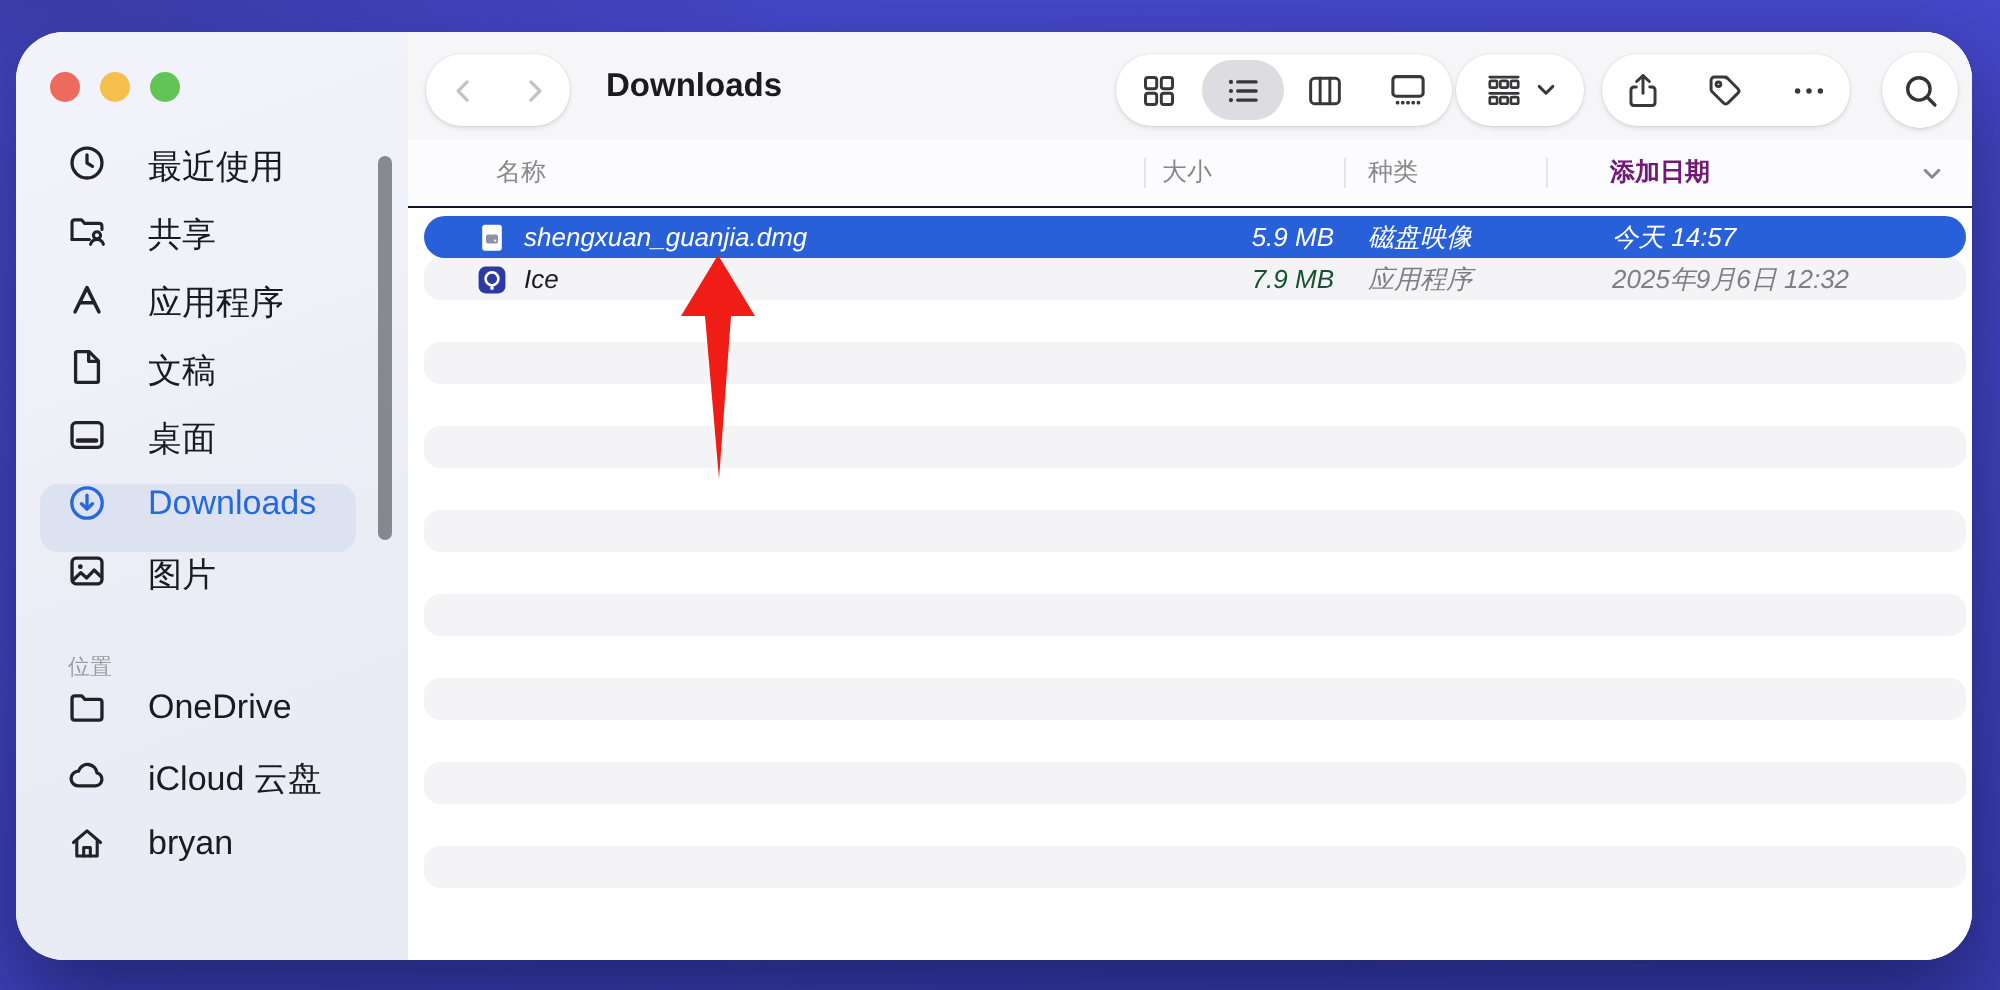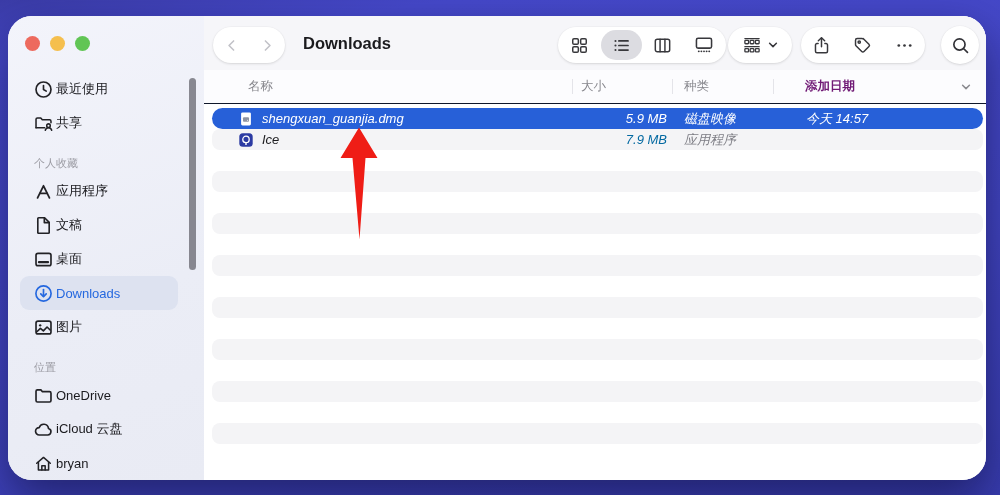--- a/index.html
+++ b/index.html
@@ -15,21 +15,21 @@
     box-shadow:0 18px 45px rgba(8,8,40,.5),inset 0 0 0 .5px rgba(255,255,255,.35);
   }
   
   .sidebar{width:196px;flex:none;position:relative;background:linear-gradient(160deg,#f3f4fb 0%,#ebedf6 60%,#e9ebf4 100%);}
   .tl-row{position:absolute;left:17px;top:20px;display:flex;gap:10px;}
   .tl{width:15px;height:15px;border-radius:50%;}
   .tl.red{background:#ed6a5e;}
   .tl.yellow{background:#f5bf4e;}
   .tl.green{background:#61c555;}
   .side-list{position:absolute;top:56px;left:0;right:0;}
-  .side-item{height:34px;display:flex;align-items:center;gap:3px;margin:0 26px 0 12px;padding-left:14px;border-radius:9px;font-size:13px;color:#1b1b1f;cursor:default;}
+  .side-item{height:34px;display:flex;gap:21px;margin:0 26px 0 12px;padding-left:14px;border-radius:9px;font-size:17px;color:#1b1b1f;cursor:default;}
   .side-item .icon{width:19px;height:19px;color:#222226;flex:none;display:flex;align-items:center;justify-content:center;}
   .side-item .icon svg{width:19px;height:19px;}
   .side-item.selected{background:#dde2f0;color:var(--c-accent,#2568df);font-weight:500;}
   .side-item.selected .icon{color:var(--c-accent,#2568df);}
   .side-header{font-size:11px;color:#9b9ba3;margin:12px 0 0 26px;height:22px;display:flex;align-items:center;}
   .side-scrollbar{position:absolute;right:8px;top:62px;width:7px;height:192px;border-radius:4px;background:rgba(96,96,104,.72);}
   
   .content{flex:1;position:relative;background:#fff;}
   .toolbar{position:absolute;top:0;left:0;right:0;height:54px;background:#f6f6f9;}
   .capsule{position:absolute;top:11px;height:36px;background:#fff;border-radius:18px;display:flex;align-items:center;
@@ -54,21 +54,21 @@
   .h-sort{position:absolute;right:14px;top:0;height:100%;display:flex;align-items:center;color:#8b8b90;}
   
   .rows{position:absolute;top:87px;left:0;right:0;padding-top:5px;font-style:italic;}
   .list-row{height:21px;margin:0 3px 0 8px;border-radius:8px;position:relative;font-size:13px;color:#1c1c1f;}
   .list-row:nth-child(even){background:var(--c-stripe,#f4f4f6);}
   .list-row.selected{background:var(--c-selection,#2760d8);border-radius:11px;color:#fff;}
   .cell{position:absolute;top:0;height:21px;display:flex;align-items:center;white-space:nowrap;}
   .c-icon{left:26px;top:2.5px;width:16px;height:16px;}
   .c-icon svg{width:16px;height:16px;}
   .c-name{left:50px;}
-  .c-size{left:340px;width:115px;justify-content:flex-end;color:#0369a1;}
+  .c-size{left:340px;width:115px;justify-content:flex-end;color:#14532d;}
   .c-kind{left:472px;color:#7e7e85;}
   .c-date{left:594px;color:#7e7e85;}
   .list-row.selected .c-size,.list-row.selected .c-kind,.list-row.selected .c-date{color:#fff;}
   
   .arrow-overlay{position:absolute;left:0;top:0;pointer-events:none;}
 </style>
 </head>
 <body style="--c-selection: #2760d8; --c-accent: #2568df; --c-stripe: #f4f4f6; --c-desktop: #4245c2; --c-arrow: #ef1d16;">
 
 <div class="window">
@@ -93,21 +93,20 @@
           <span class="icon">
             <svg viewBox="0 0 16 16" width="19" height="19" fill="none" stroke="currentColor" stroke-width="1.3" stroke-linecap="round" stroke-linejoin="round" style="display:block">
               <path d="M1.7 11.6V4.5c0-.7.5-1.2 1.2-1.2h2.8l1.3 1.5h6.1c.7 0 1.2.5 1.2 1.2v1.4"></path>
               <path d="M1.7 11.6h7.3"></path>
               <circle cx="12.2" cy="9.8" r="1.5"></circle>
               <path d="M9.5 13.6c.4-1.3 1.4-2 2.7-2s2.3.7 2.7 2"></path>
             </svg>
           </span>
           <span>共享</span>
         </div>
-        <div class="side-header">个人收藏</div>
         <div class="side-item">
           <span class="icon">
             <svg viewBox="0 0 16 16" width="19" height="19" fill="none" stroke="currentColor" stroke-width="1.5" stroke-linecap="round" stroke-linejoin="round" style="display:block">
               <path d="M3 13.4L8 3.2l5 10.2"></path>
               <path d="M5.1 9.6h5.8"></path>
             </svg>
           </span>
           <span>应用程序</span>
         </div>
         <div class="side-item">
@@ -325,20 +324,21 @@
           <span class="cell c-icon">
             <svg viewBox="0 0 16 16" width="16" height="16" fill="none" stroke="currentColor" stroke-width="1.4" stroke-linecap="round" stroke-linejoin="round" style="display:block">
               <rect x="1.3" y="1.3" width="13.4" height="13.4" rx="3.5" fill="#2c3ba3" stroke="none"></rect>
               <circle cx="8" cy="7.4" r="3.2" stroke="#ffffff" stroke-width="1.3"></circle>
               <circle cx="8" cy="12" r=".95" fill="#ffffff" stroke="none"></circle>
             </svg>
           </span>
           <span class="cell c-name">Ice</span>
           <span class="cell c-size">7.9 MB</span>
           <span class="cell c-kind">应用程序</span>
+          <span class="cell c-date">2025年9月6日 12:32</span>
         </div>
         <div class="list-row"></div>
         <div class="list-row"></div>
         <div class="list-row"></div>
         <div class="list-row"></div>
         <div class="list-row"></div>
         <div class="list-row"></div>
         <div class="list-row"></div>
         <div class="list-row"></div>
         <div class="list-row"></div>

